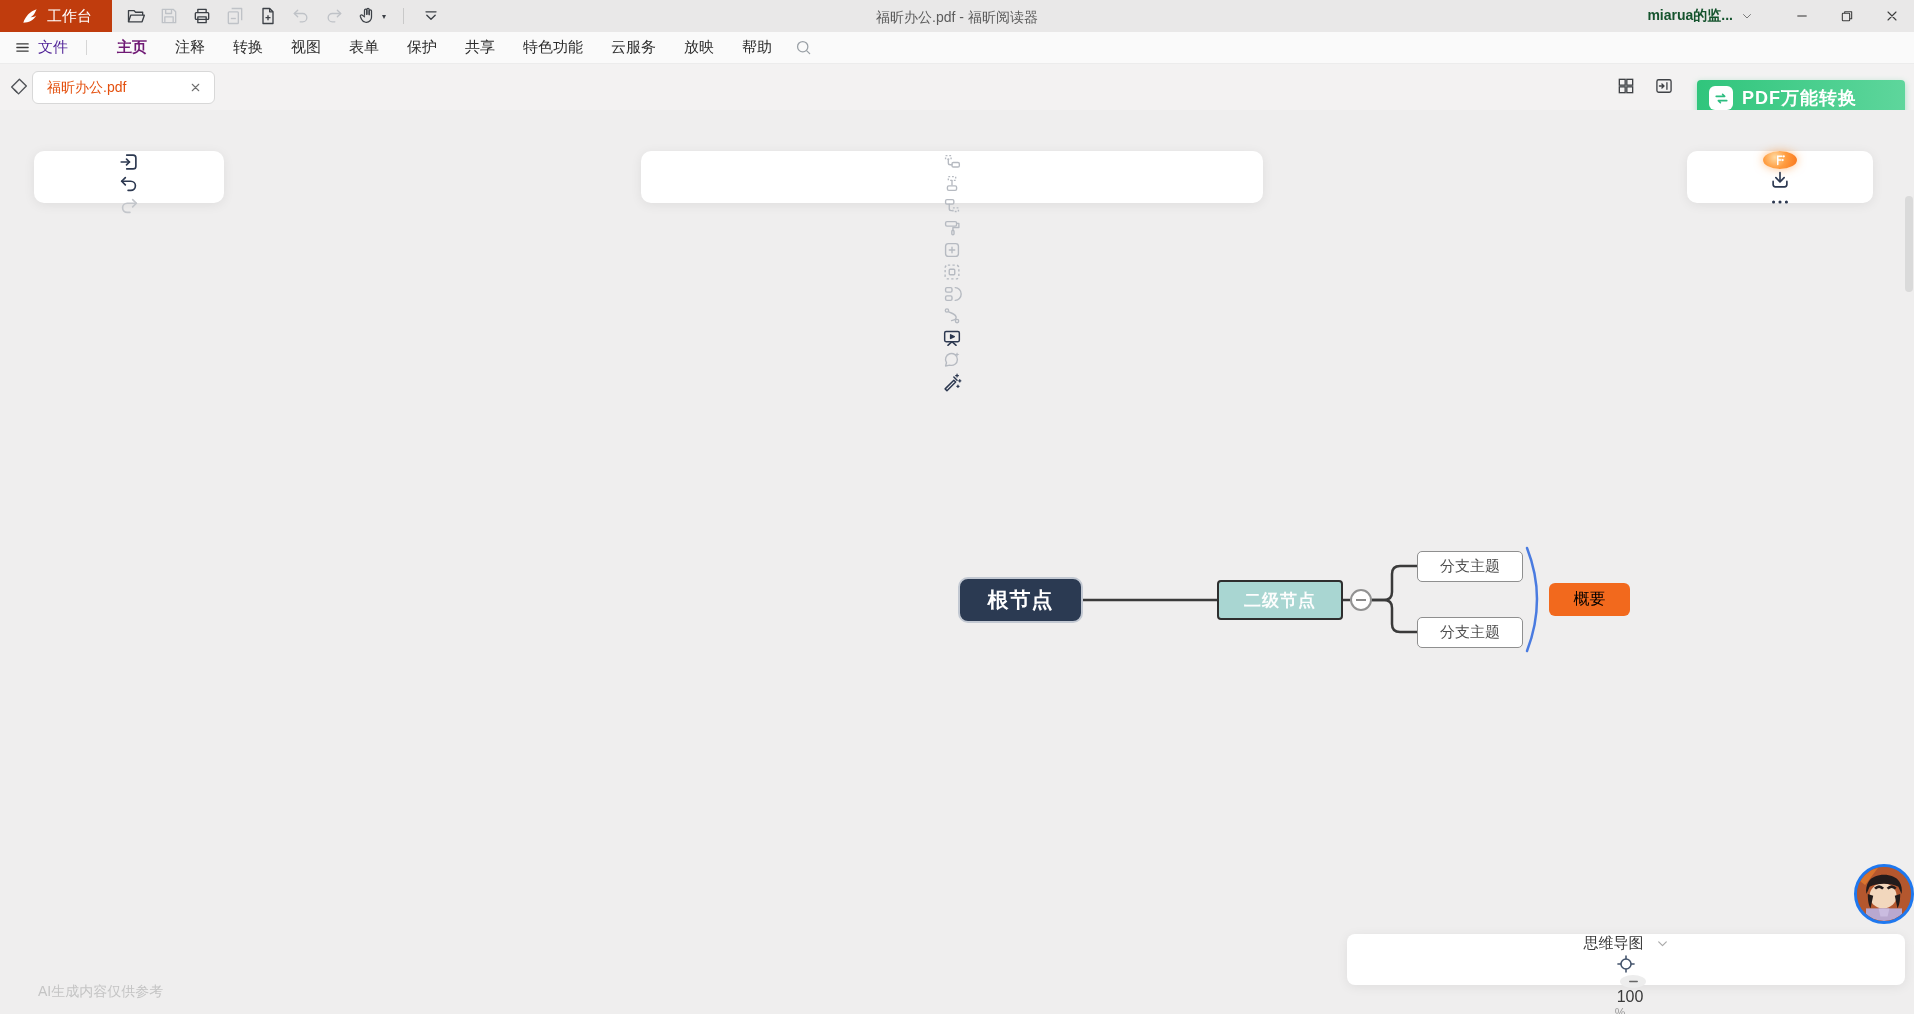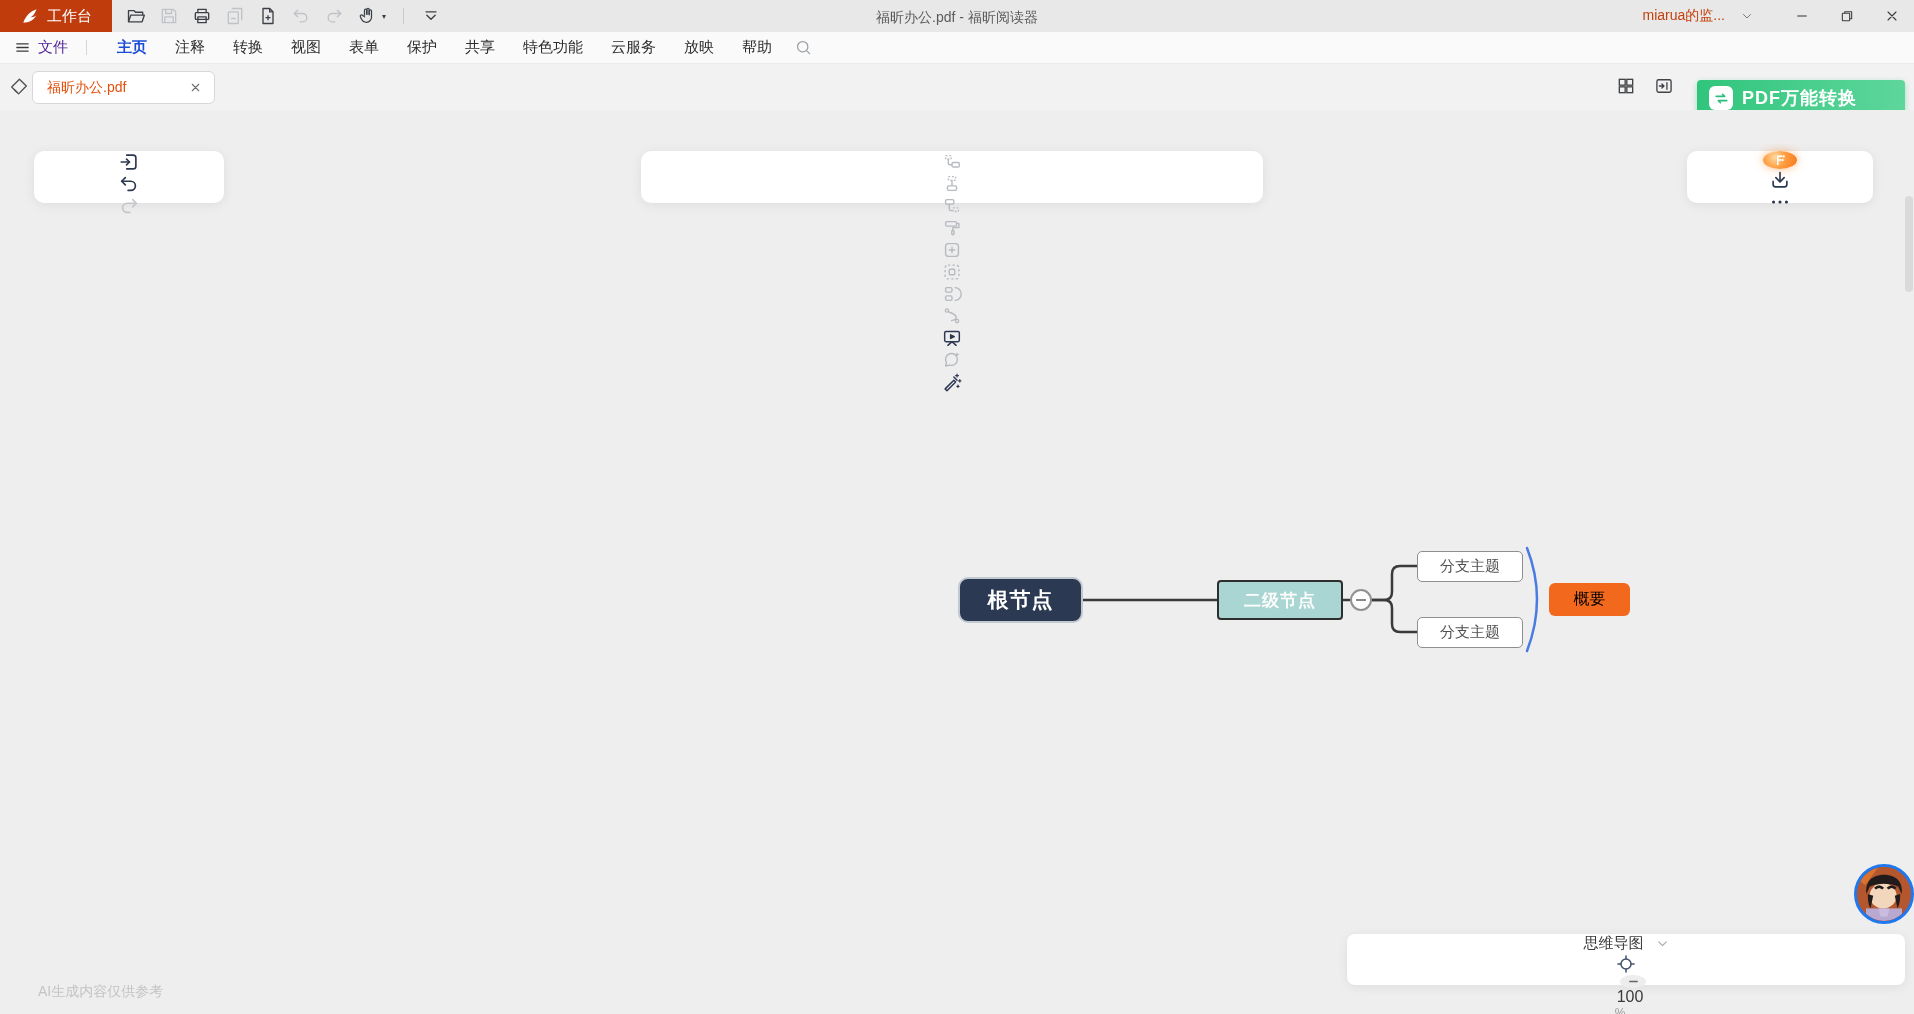--- a/index.html
+++ b/index.html
@@ -10,30 +10,30 @@
   
   .titlebar { position:absolute; left:0; top:0; width:1914px; height:32px; background:#e9e8e8; display:flex; align-items:center; }
   .workspace-btn { width:112px; height:32px; background:#c03c0d; color:#fff; display:flex; align-items:center; justify-content:center; gap:7px; font-size:15px; cursor:pointer; }
   .tb-icons { display:flex; align-items:center; gap:13px; margin-left:14px; color:#3c4046; }
   .tb-icon { width:20px; height:20px; display:flex; align-items:center; justify-content:center; }
   .tb-icon.disabled { color:#bfc2c7; }
   .tb-caret { font-size:8px; color:#3c4046; margin-left:-8px; }
   .tb-divider { width:1px; height:16px; background:#c9c9c9; margin:0 4px; }
   .win-title { position:absolute; left:0; right:0; top:0; height:36px; display:flex; align-items:center; justify-content:center; font-size:14px; color:#5c5c5c; pointer-events:none; }
   .tb-right { position:absolute; right:0; top:0; height:32px; display:flex; align-items:center; }
-  .user-chip { display:flex; align-items:center; gap:16px; font-size:14px; color:#c2410c; margin-right:26px; cursor:pointer; }
+  .user-chip { display:flex; align-items:center; gap:8px; font-size:14px; color:#14532d; margin-right:26px; cursor:pointer;font-weight:bold; }
   .win-btn { width:45px; height:32px; display:flex; align-items:center; justify-content:center; color:#3c3c3c; cursor:pointer; }
 
   
   .menubar { position:absolute; left:0; top:32px; width:1914px; height:32px; background:#fafafa; display:flex; align-items:center; border-bottom:1px solid #ececec; }
   .menu-file { display:flex; align-items:center; gap:7px; margin-left:14px; font-size:15px; color:#4c1d95; cursor:pointer; }
   .menu-sep { width:1px; height:15px; background:#d6d6d6; margin:0 16px 0 18px; }
   .menu-items { display:flex; align-items:center; }
   .menu-item { font-size:15px; color:#2d2d2d; padding:0 14px; height:32px; display:flex; align-items:center; cursor:pointer; white-space:nowrap; }
-  .menu-item.active { font-weight:bold; color:#1d4ed8; }
+  .menu-item.active { font-weight:bold; color:#701a75; }
   .menu-search { margin-left:8px; color:#9aa0a6; cursor:pointer; }
 
   
   .tabbar { position:absolute; left:0; top:64px; width:1914px; height:46px; background:#f3f2f2; }
   .tab-pen { position:absolute; left:8px; top:12px; color:#4f5257; cursor:pointer; }
   .doc-tab { position:absolute; left:32px; top:7px; width:183px; height:33px; background:#fff; border:1px solid #d8d8d8; border-radius:6px; display:flex; align-items:center; padding:0 10px 0 14px; cursor:pointer; }
   .doc-tab .tab-label { font-size:14px; color:#e4500e; flex:1; overflow:hidden; white-space:nowrap; }
   .tab-close { width:18px; height:18px; display:flex; align-items:center; justify-content:center; color:#6f6f6f; cursor:pointer; }
   .tabbar-right { position:absolute; right:240px; top:12px; display:flex; gap:18px; color:#3f4246; }
   .convert-btn { position:absolute; left:1697px; top:80px; width:208px; height:36px; border-radius:4px; background:linear-gradient(90deg,#30c57c,#5ed69c); color:#fff; display:flex; align-items:center; gap:9px; padding:0 12px; cursor:pointer; box-shadow:0 2px 6px rgba(46,197,126,.4); }

